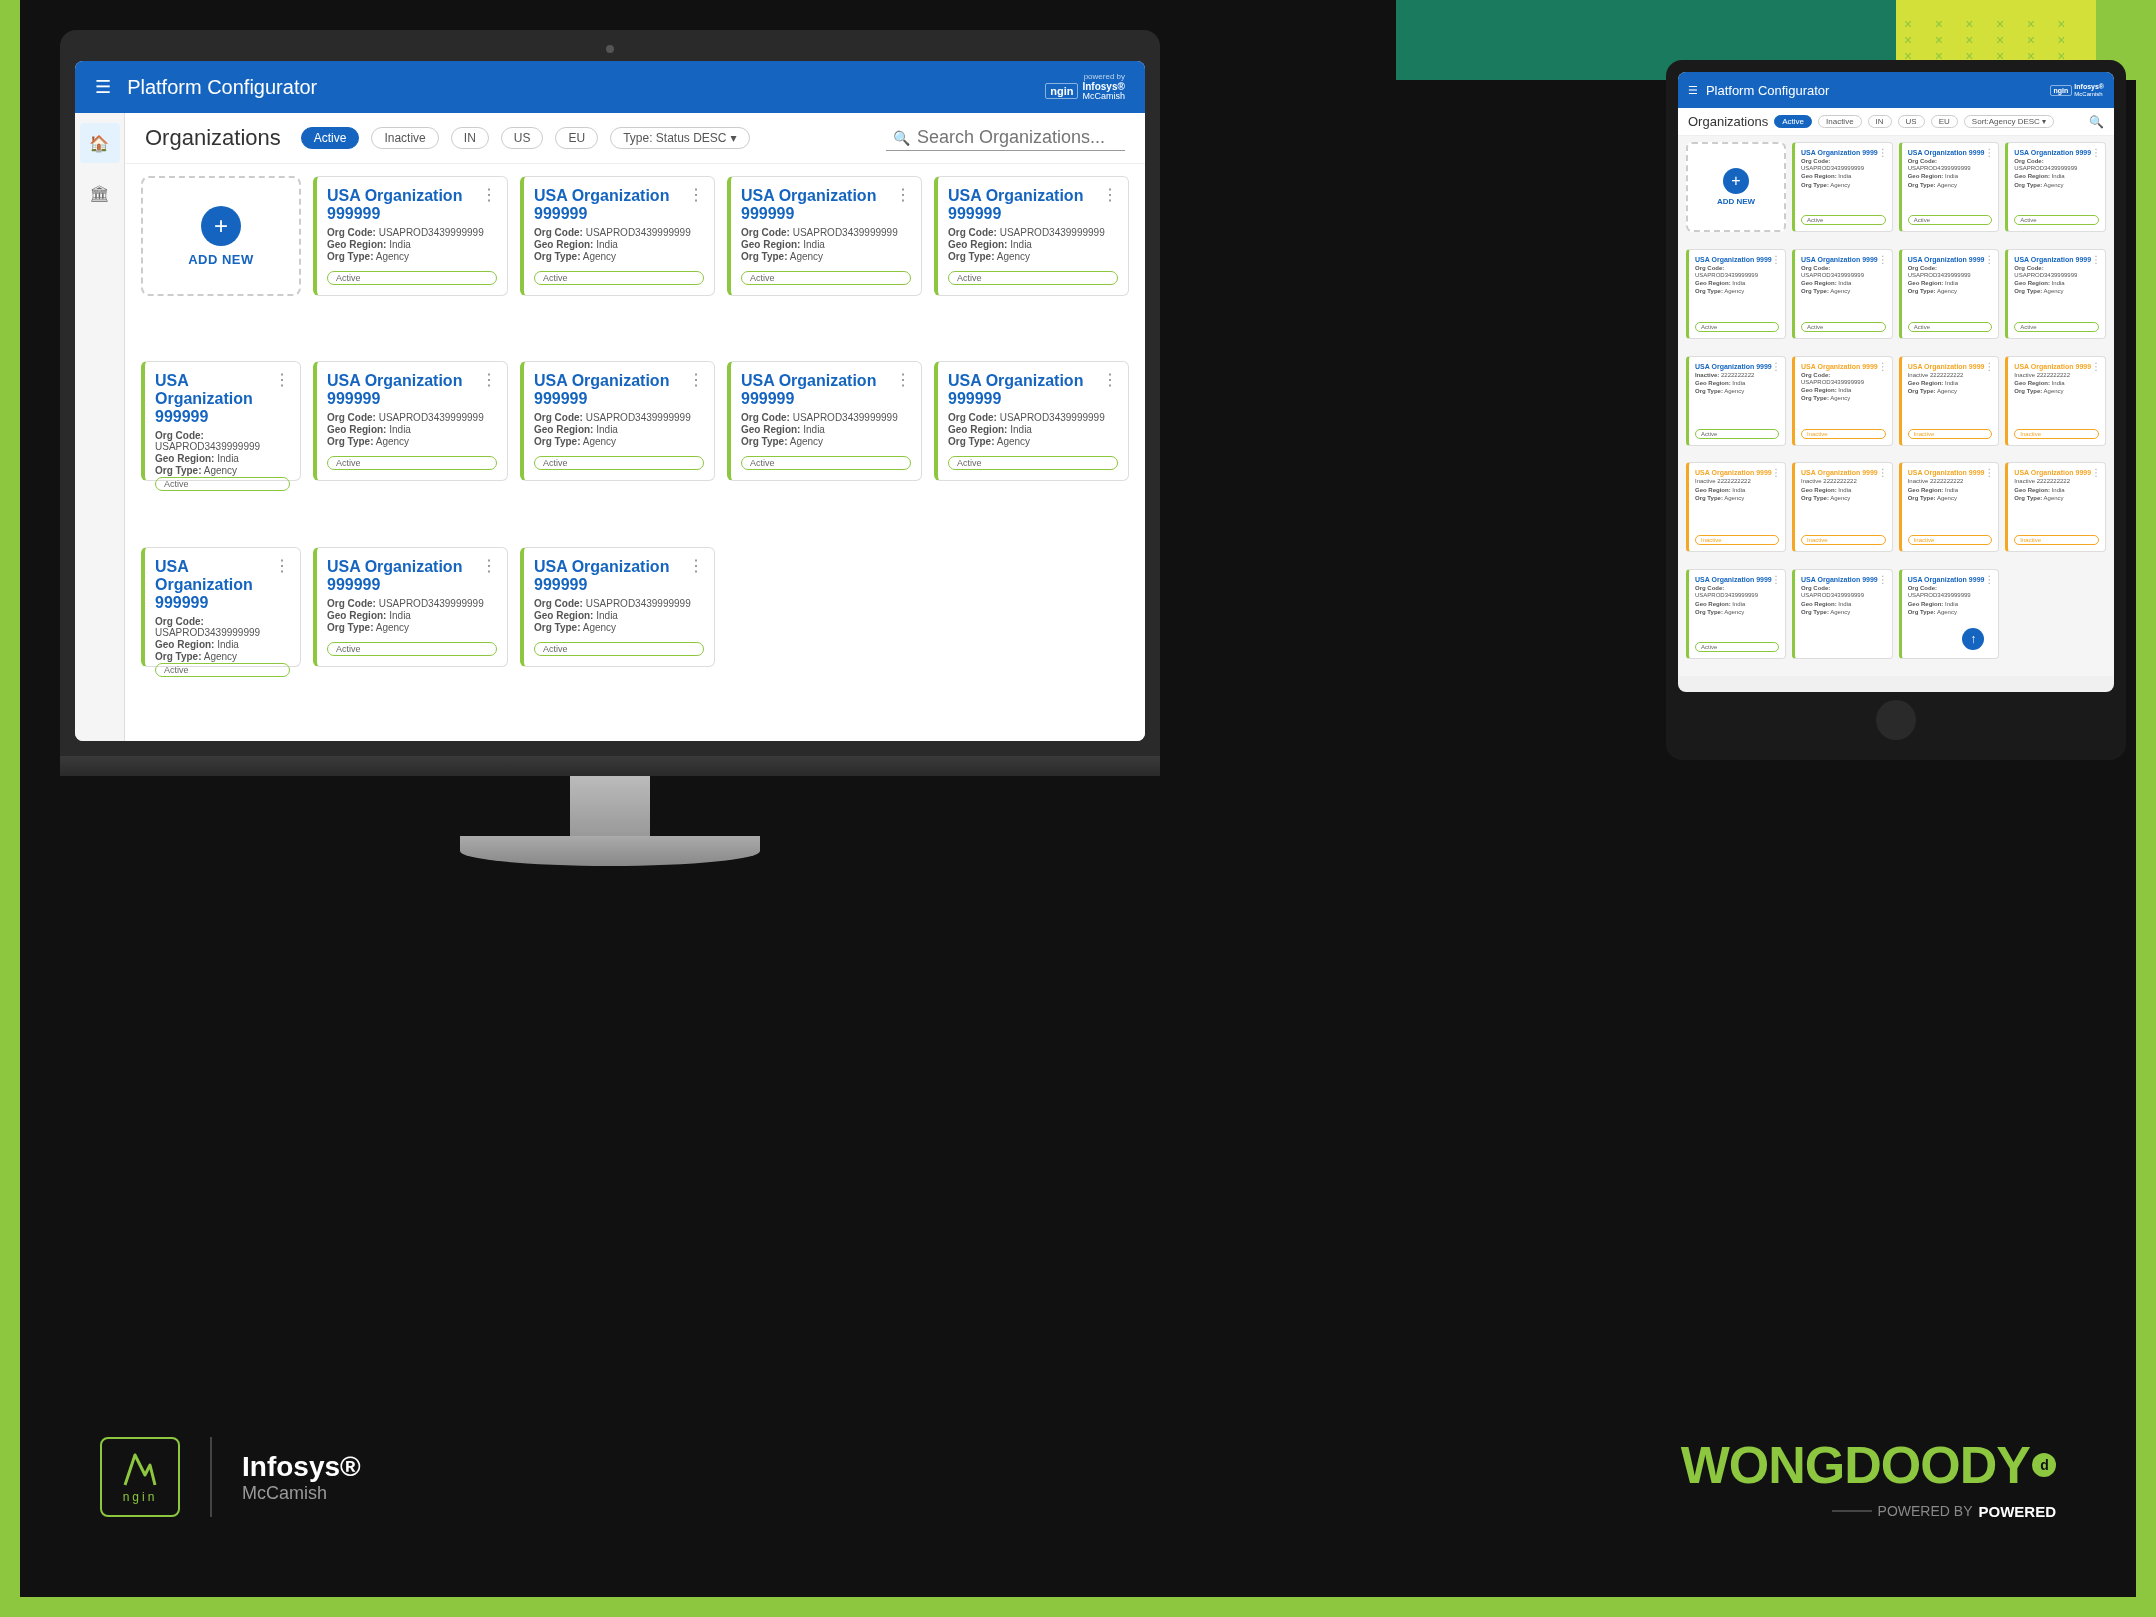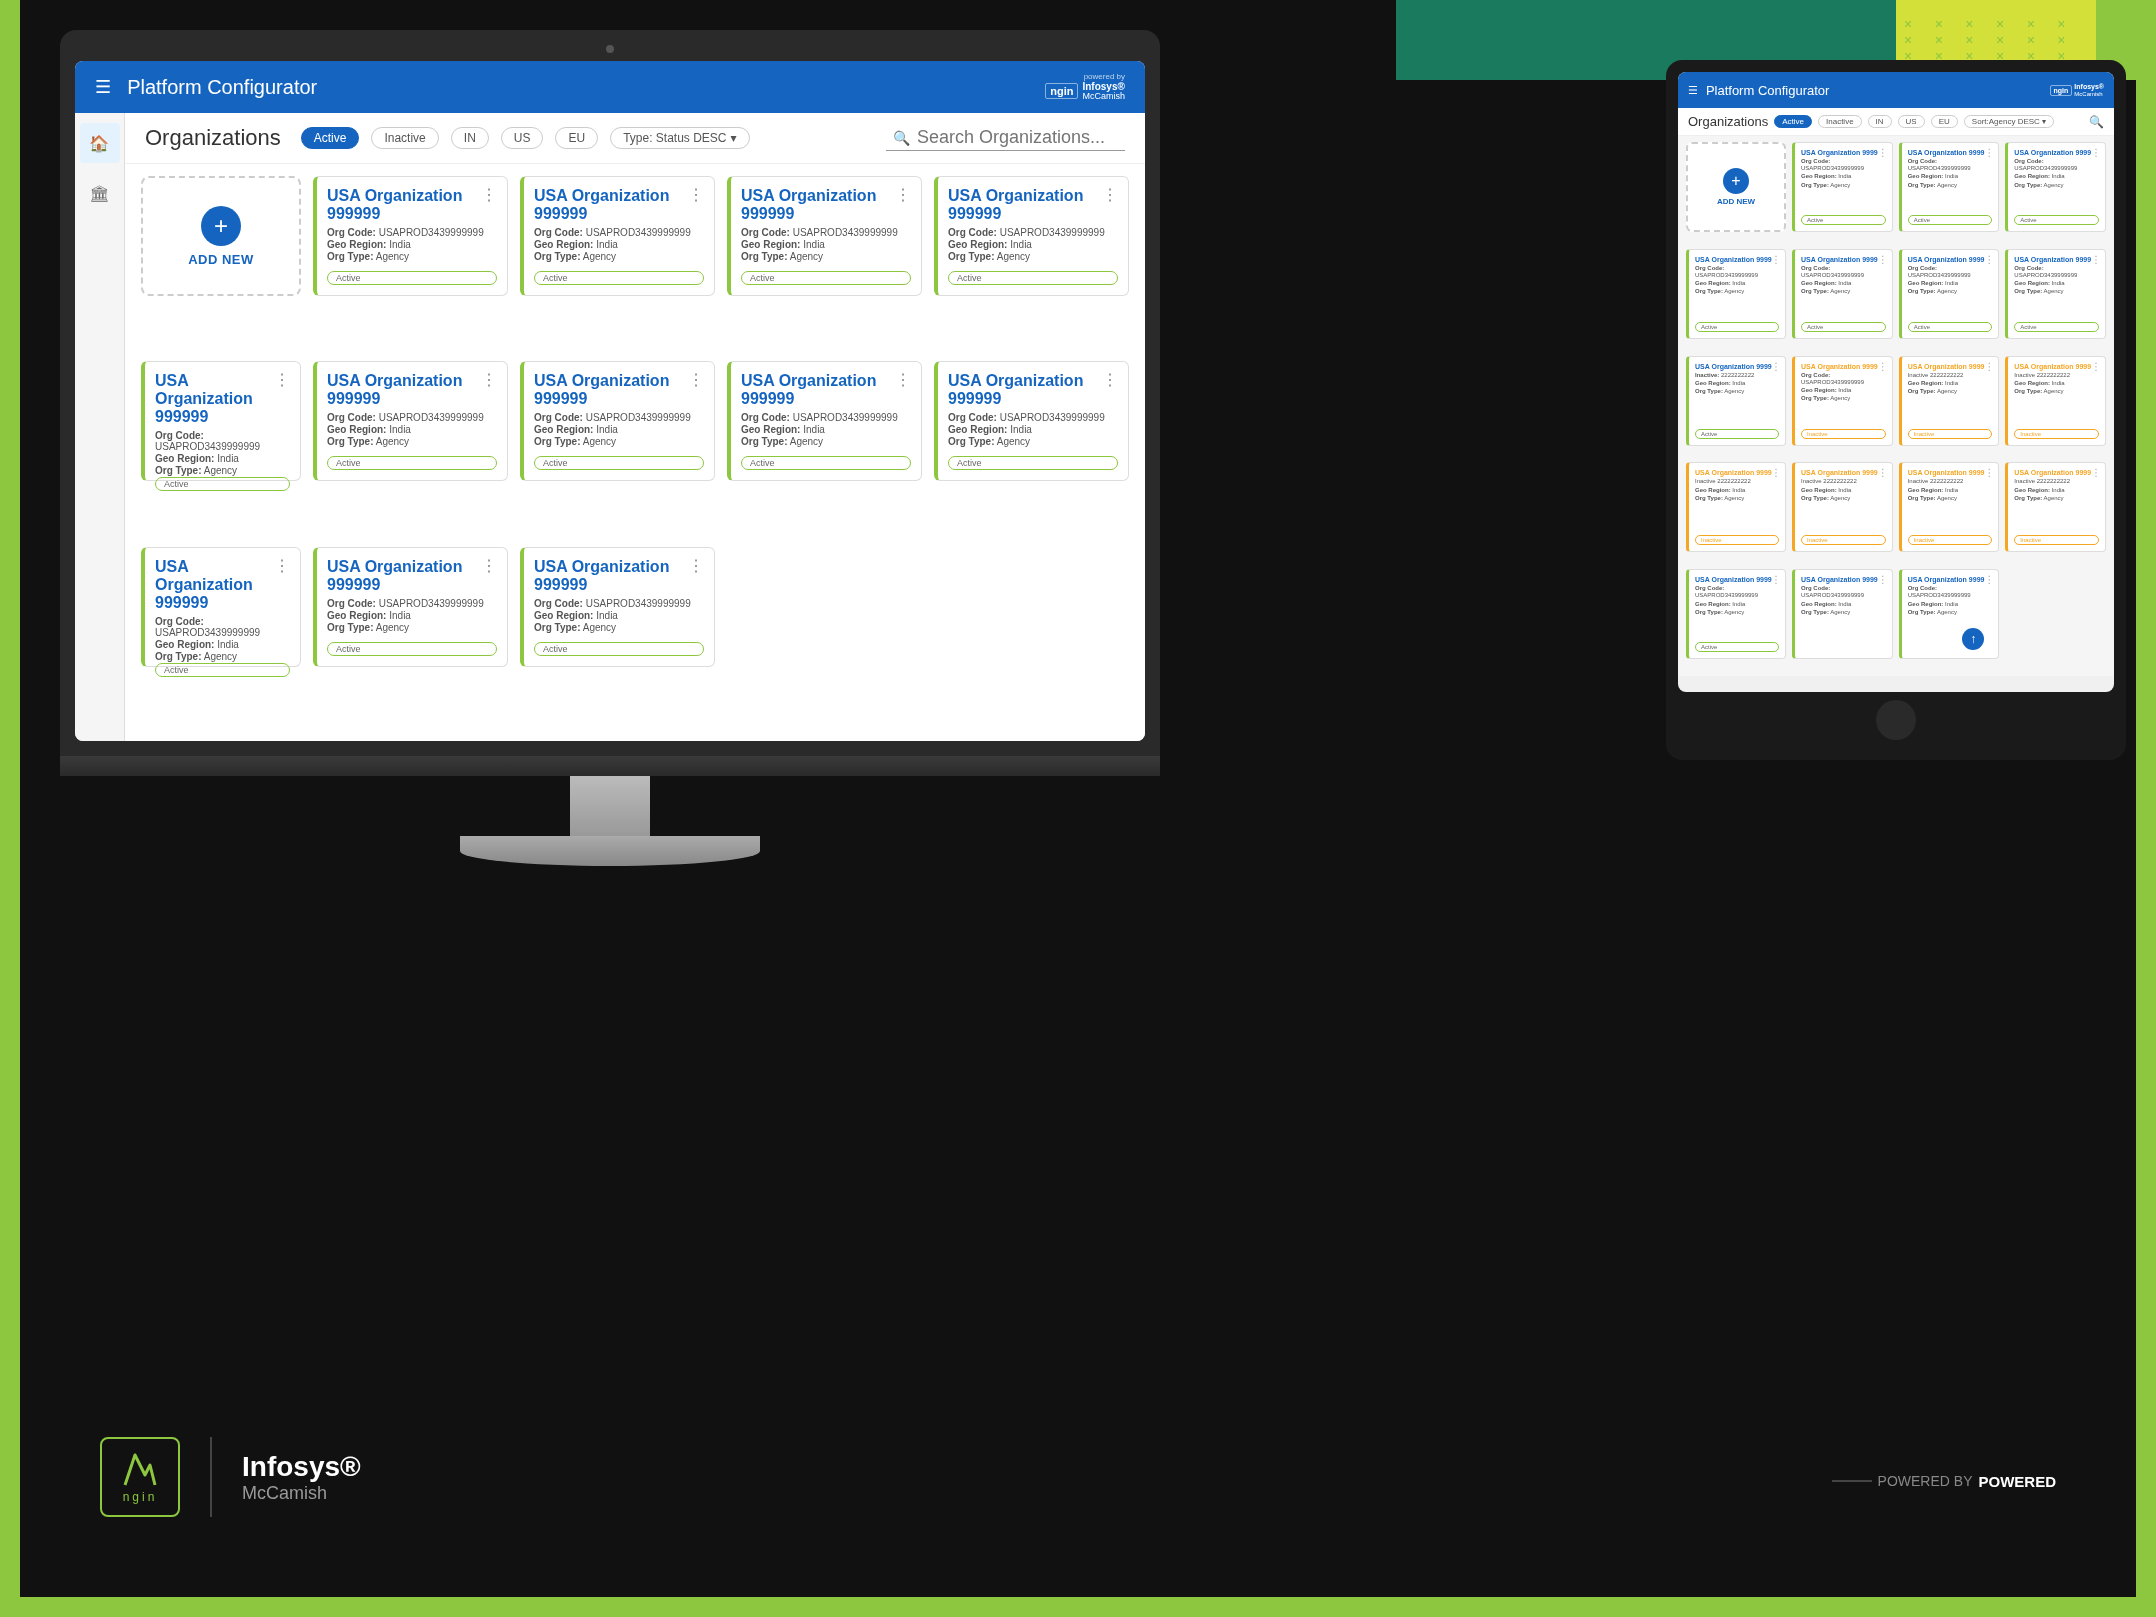--- a/index.html
+++ b/index.html
@@ -1092,20 +1092,24 @@
         </div>
       </div>
       <div class="brand-divider"></div>
       <div class="infosys-logo-area">
         <span class="infosys-brand">Infosys®</span>
         <span class="infosys-sub">McCamish</span>
       </div>
     </div>
 
     <div class="wongdoody-area">
+      <div class="wongdoody-text">
+        <span>WONGDOODY</span>
+          <span class="wongdoody-circle">d</span>
+      </div>
       <div class="powered-by">
         <div class="powered-line"></div>
         <span>POWERED BY</span>
         <span class="powered-infosys">POWERED</span>
       </div>
     </div>
   </div>
 
 </div>
 

